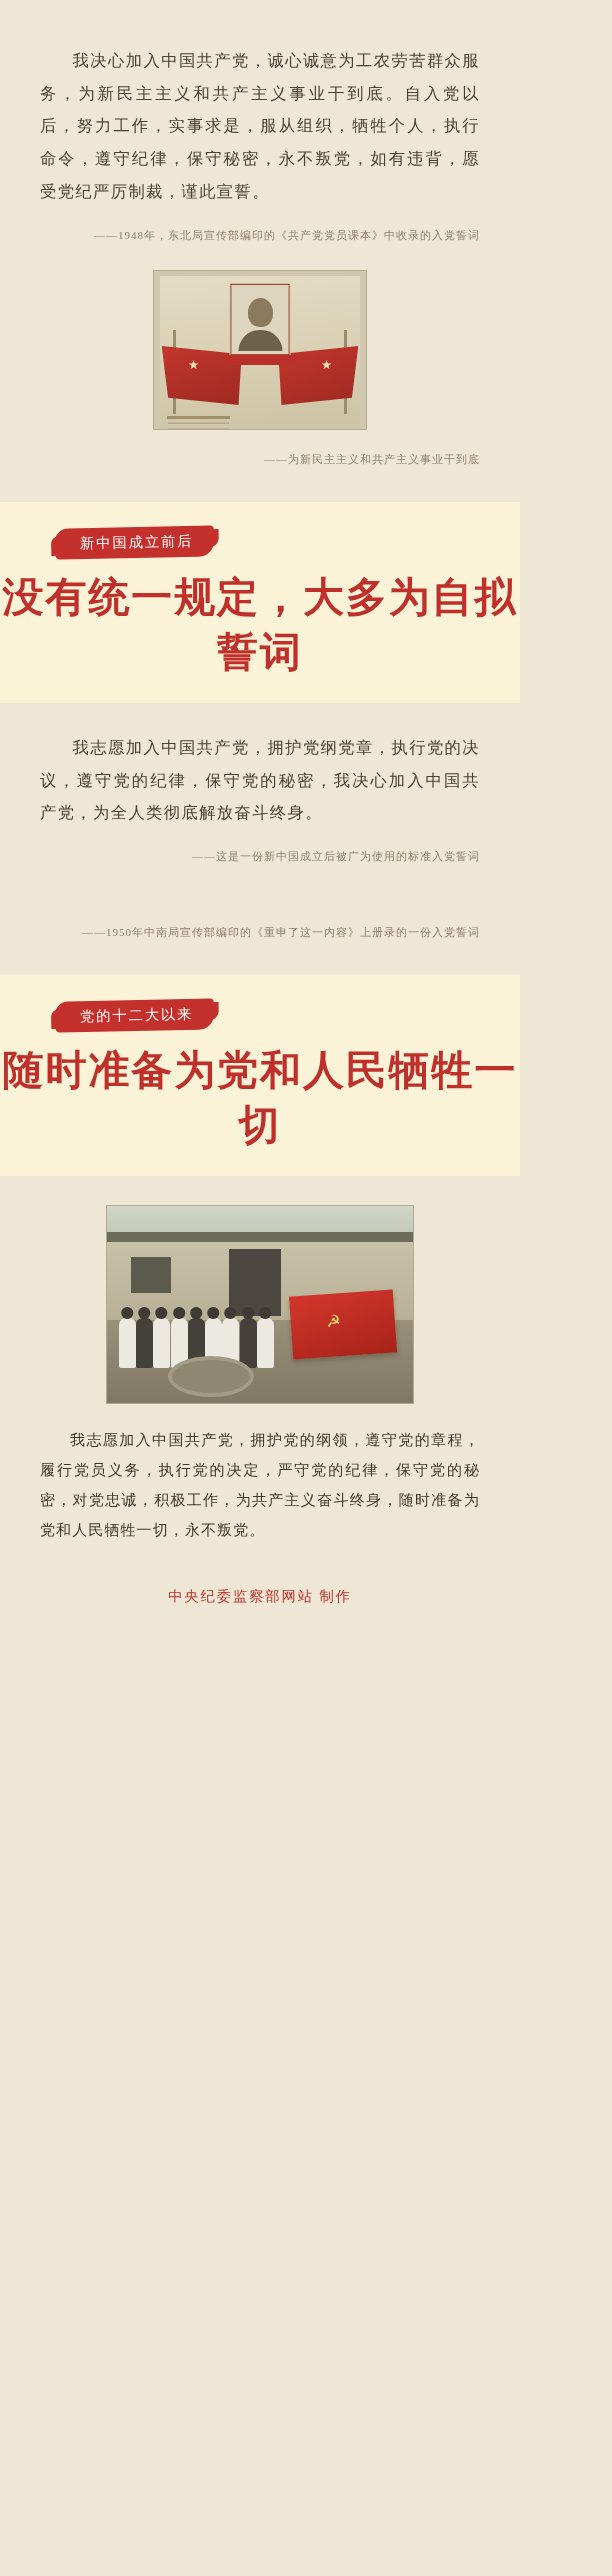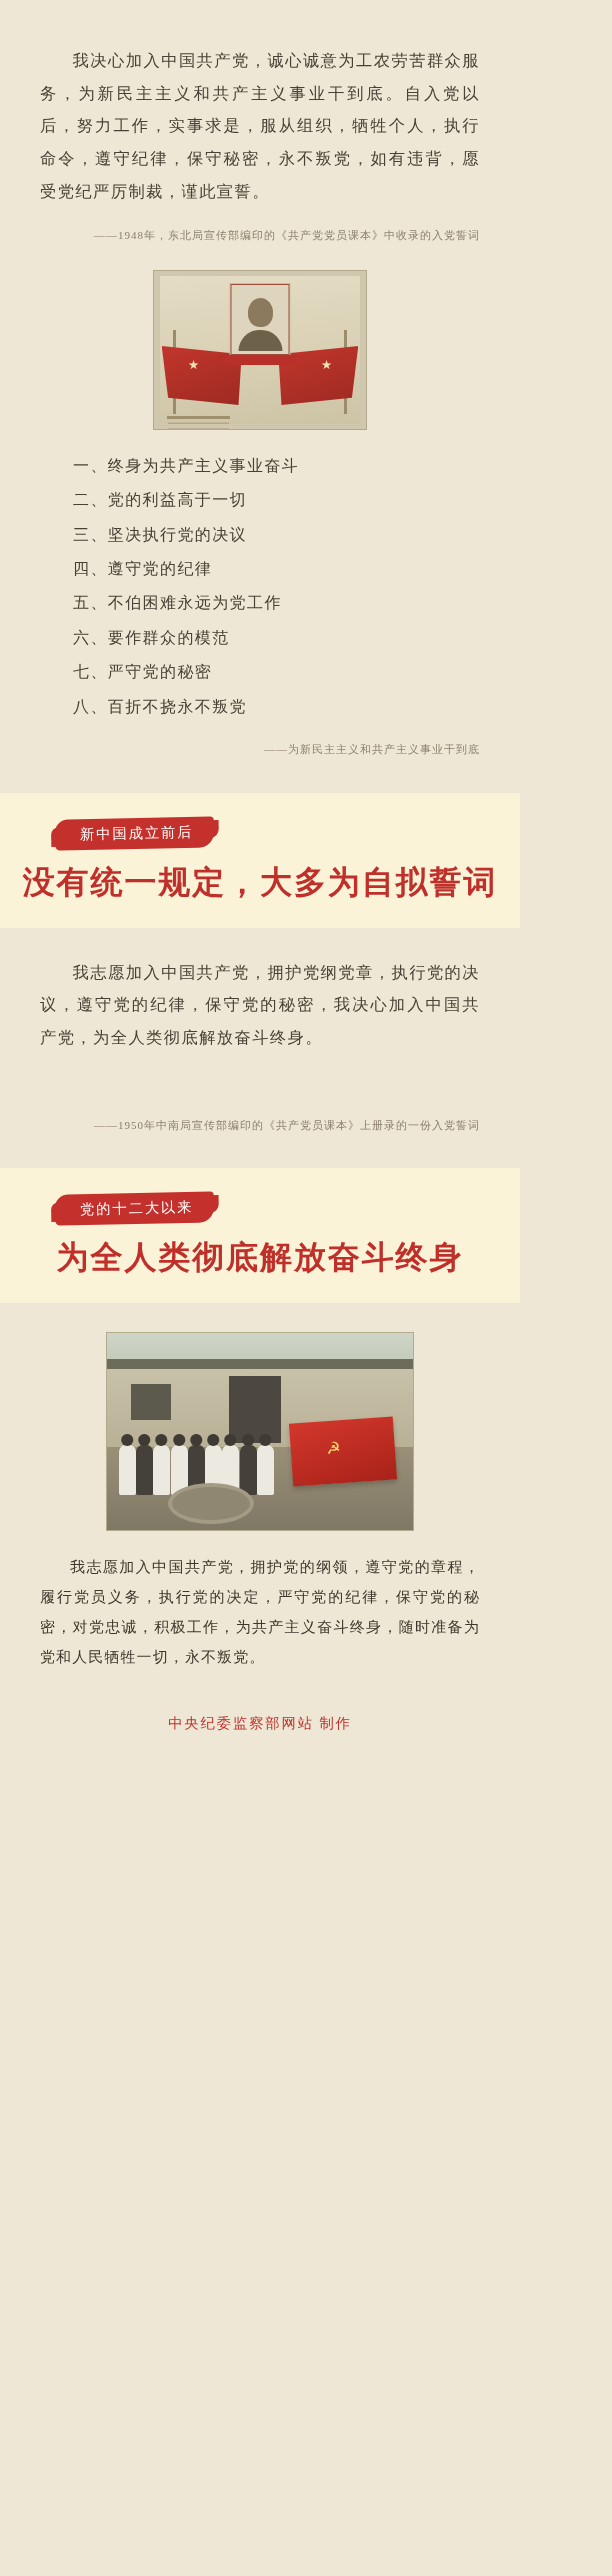--- a/index.html
+++ b/index.html
@@ -170,21 +170,21 @@
     letter-spacing: 1.9px;
     font-family: "Liberation Serif", serif;
     background: #c4302b;
     border-radius: 13.4px 3.8px 15.3px 4.8px;
     transform: rotate(-1.2deg);
     box-shadow: -9.6px 1.9px 0 -5.7px #c4302b, 11.5px -2.9px 0 -6.7px #c4302b;
   }
   .band .headline {
     margin-top: 11.5px;
     text-align: center;
-    font-size: 32px;
+    font-size: 41px;
     font-weight: bold;
     letter-spacing: 1.9px;
     color: #c0302b;
     font-family: "Liberation Serif", serif;
   }
   
   .ceremony {
     width: 306px;
     height: 197px;
     position: relative;
@@ -320,51 +320,42 @@
         <div class="shoulders"></div>
       </div>
       <div class="caption-bar"></div>
       <div class="star-l">★</div>
       <div class="star-r">★</div>
       <div class="bottom-text"></div>
     </div>
   </div>
 
   <div class="block">
-    <ul class="oath-list">
-      <li>一、终身为共产主义事业奋斗</li>
-      <li>二、党的利益高于一切</li>
-      <li>三、坚决执行党的决议</li>
-      <li>四、遵守党的纪律</li>
-      <li>五、不伯困难永远为党工作</li>
-      <li>六、要作群众的模范</li>
-      <li>七、严守党的秘密</li>
-      <li>八、百折不挠永不叛党</li>
-    </ul>
     <p class="attrib">——为新民主主义和共产主义事业干到底</p>
   </div>
 
   <div class="band">
     <div class="brush">新中国成立前后</div>
     <div class="headline">没有统一规定，大多为自拟誓词</div>
   </div>
 
   <div class="block">
     <p class="oath-text">我志愿加入中国共产党，拥护党纲党章，执行党的决议，遵守党的纪律，保守党的秘密，我决心加入中国共产党，为全人类彻底解放奋斗终身。</p>
+    <p class="attrib">——这是一份新中国成立后被广为使用的标准入党誓词</p>
   </div>
 
   <div class="spacer-lg"></div>
 
   <div class="block">
-    <p class="attrib">——1950年中南局宣传部编印的《共产党员课本》上册录的一份入党誓词</p>
+    <p class="attrib">——1950年中南局宣传部编印的《重申了这一内容》上册录的一份入党誓词</p>
   </div>
 
   <div class="band">
     <div class="brush">党的十二大以来</div>
-    <div class="headline">为全人类彻底解放奋斗终身</div>
+    <div class="headline">随时准备为党和人民牺牲一切</div>
   </div>
 
   <div class="photo-wrap">
     <div class="ceremony">
       <div class="sky"></div>
       <div class="wall"></div>
       <div class="roofline"></div>
       <div class="window"></div>
       <div class="door"></div>
       <div class="ground"></div>

